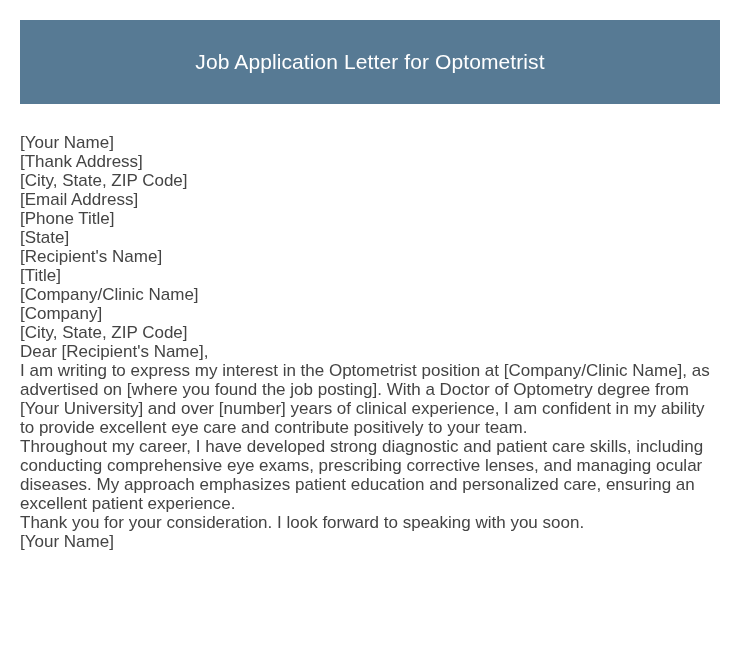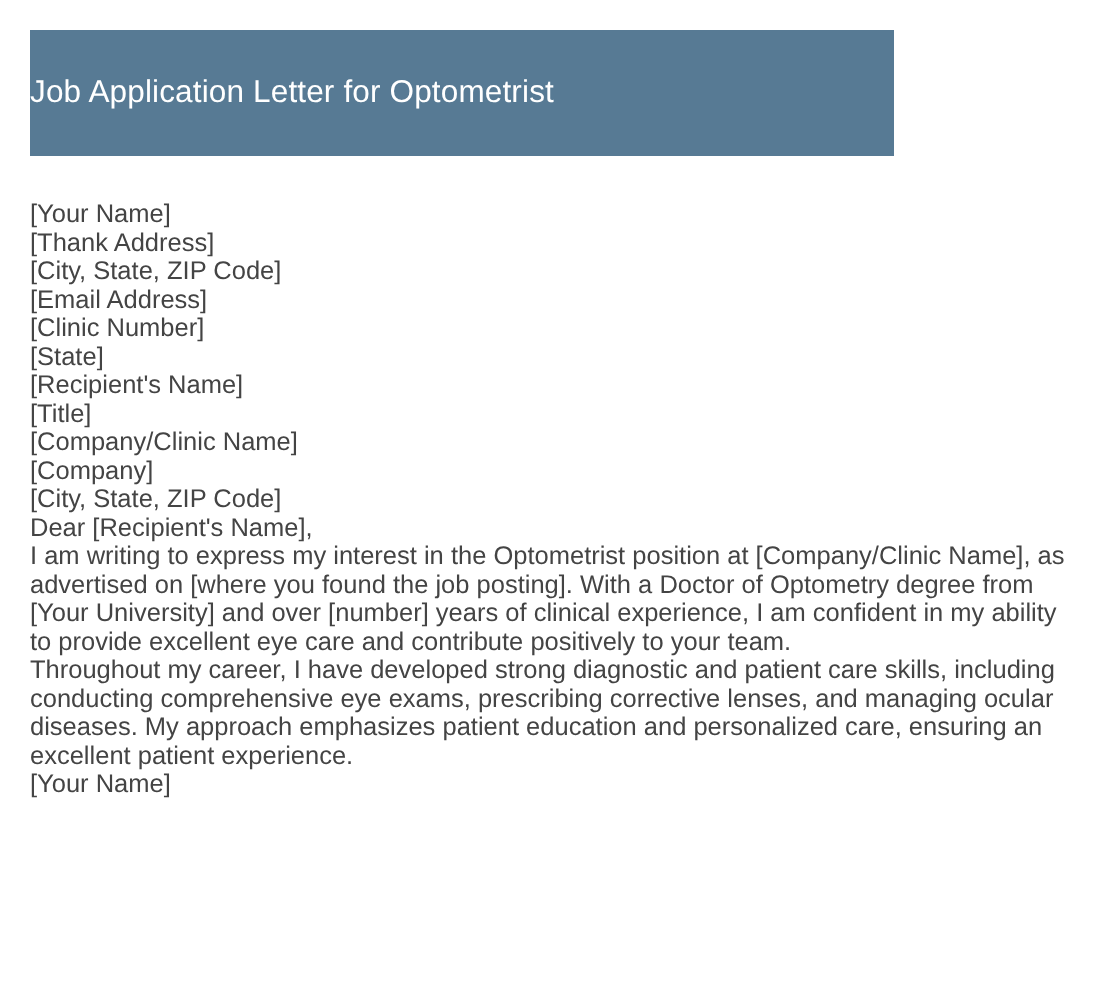--- a/index.html
+++ b/index.html
@@ -1,19 +1,19 @@
 <!DOCTYPE html>
 <html><head>
   <meta charset="utf-8">
   <style>
     html, body { margin: 0; padding: 0; background: #ffffff; }
     body { width: 740px; height: 667px; overflow: hidden; position: relative; }
     .header {
-      position: absolute; left: 20px; top: 20px; width: 576px; height: 84px;
-      background: #577a94; display: flex; align-items: center; justify-content: flex-start;
+      position: absolute; left: 20px; top: 20px; width: 700px; height: 84px;
+      background: #577a94; display: flex; align-items: center; justify-content: center;
     }
     .header h1 {
       margin: 0; color: #ffffff; font-family: "Liberation Sans", sans-serif;
       font-weight: normal; font-size: 21px; letter-spacing: 0.1px;
     }
     .letter {
       position: absolute; left: 20px; top: 133px; width: 702px;
       font-family: "Liberation Sans", sans-serif; font-size: 17px; line-height: 19px;
       color: #444444;
     }
@@ -25,27 +25,28 @@
 <div class="header">
   <h1>Job Application Letter for Optometrist</h1>
 </div>
 
 <div class="letter">
   <div>
     <p>[Your Name]</p>
     <p>[Thank Address]</p>
     <p>[City, State, ZIP Code]</p>
     <p>[Email Address]</p>
-    <p>[Clinic Number]</p>
+    <p>[Phone Title]</p>
     <p>[State]</p>
   </div>
   <div>
     <p>[Recipient's Name]</p>
     <p>[Title]</p>
     <p>[Company/Clinic Name]</p>
     <p>[Company]</p>
     <p>[City, State, ZIP Code]</p>
   </div>
   <p>Dear [Recipient's Name],</p>
   <p>I am writing to express my interest in the Optometrist position at [Company/Clinic Name], as advertised on [where you found the job posting]. With a Doctor of Optometry degree from [Your University] and over [number] years of clinical experience, I am confident in my ability to provide excellent eye care and contribute positively to your team.</p>
   <p>Throughout my career, I have developed strong diagnostic and patient care skills, including conducting comprehensive eye exams, prescribing corrective lenses, and managing ocular diseases. My approach emphasizes patient education and personalized care, ensuring an excellent patient experience.</p>
+  <p>Thank you for your consideration. I look forward to speaking with you soon.</p>
   <p>[Your Name]</p>
 </div>
 
 </body></html>

